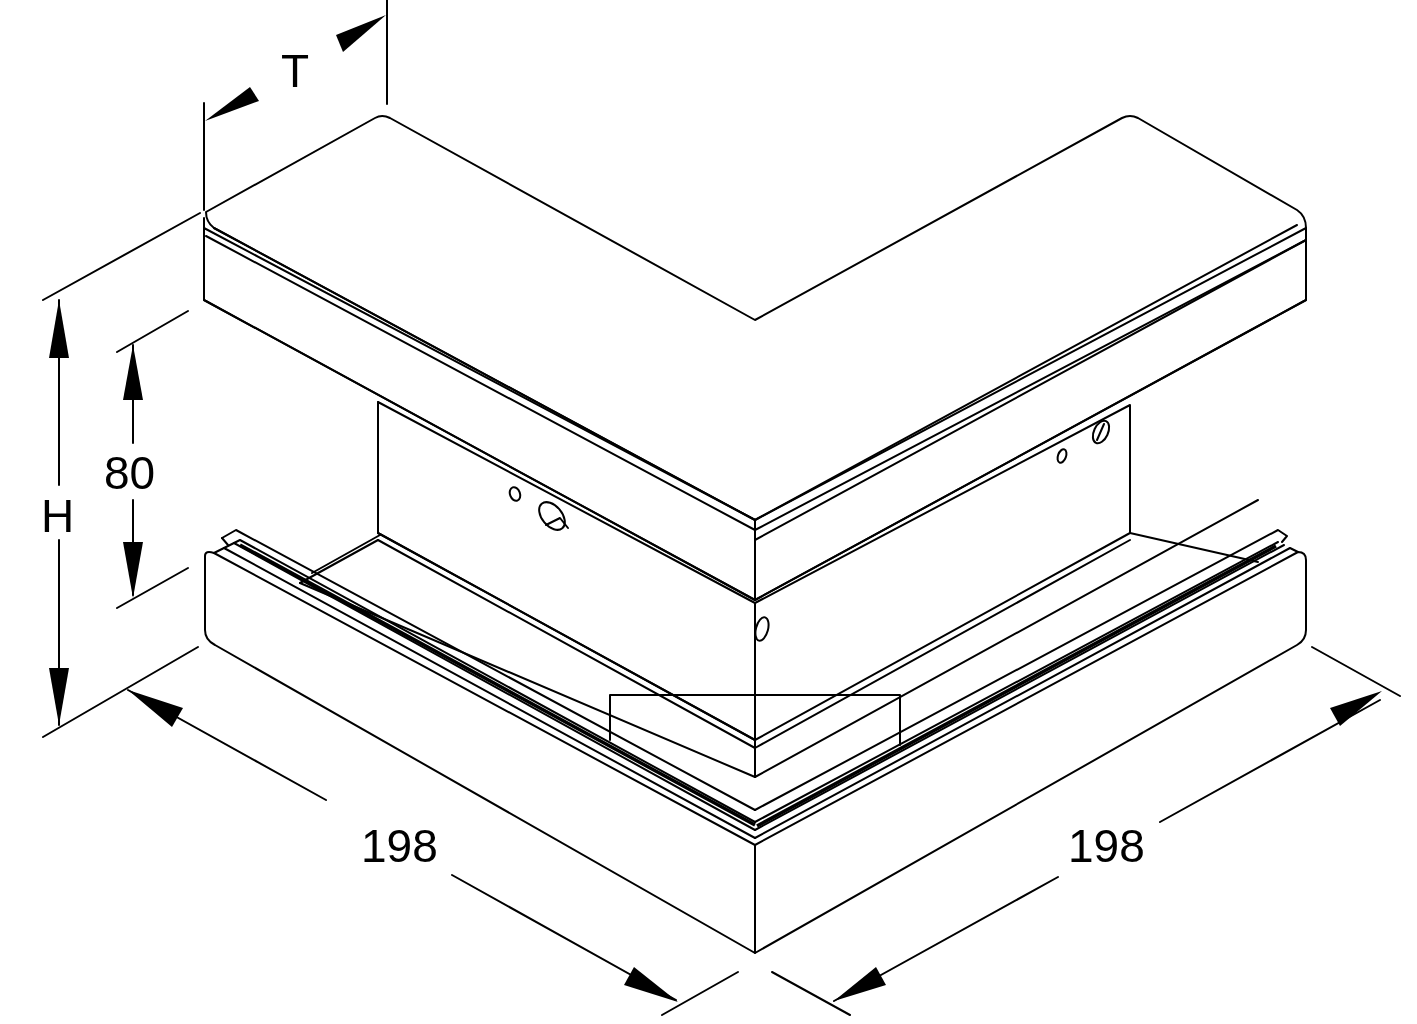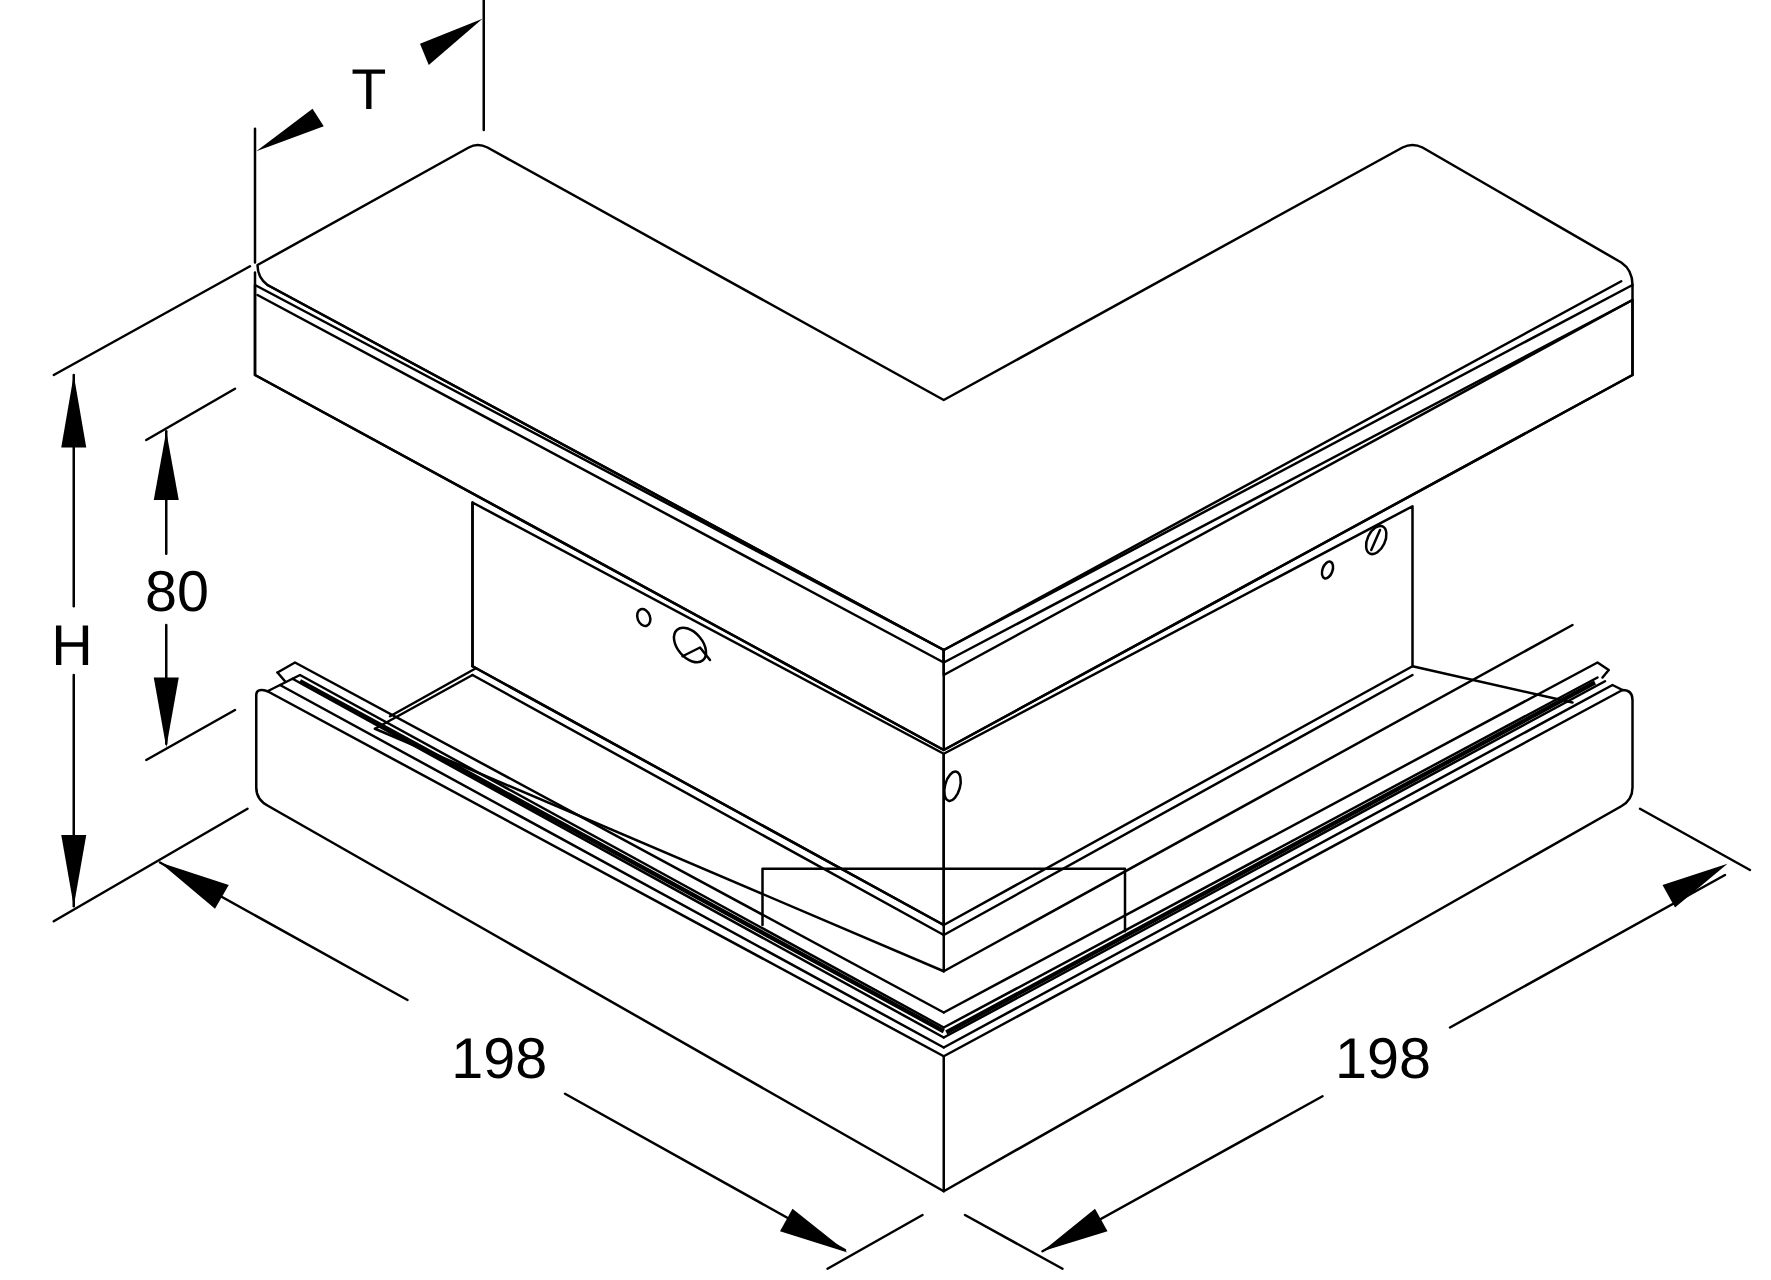--- a/index.html
+++ b/index.html
@@ -124,15 +124,15 @@
     <line class="ln" x1="834" y1="1001" x2="1058" y2="877"></line>
     <line class="ln" x1="1160" y1="822" x2="1380" y2="700"></line>
     <line class="ln" x1="1312" y1="647" x2="1400" y2="696"></line>
     <polygon class="arrow" points="834,1001 886,985 876,967"></polygon>
     <polygon class="arrow" points="1382,691 1330,708 1340,726"></polygon>
   </g>
 </svg>
 
 <div class="dim-text" style="left:281px; top:48px;">T</div>
 <div class="dim-text" style="left:41px; top:493px;">H</div>
-<div class="dim-text" style="left:116px; top:450px;">80</div>
+<div class="dim-text" style="left:104px; top:450px;">80</div>
 <div class="dim-text" style="left:361px; top:823px;">198</div>
 <div class="dim-text" style="left:1068px; top:823px;">198</div>
 
 </body></html>

